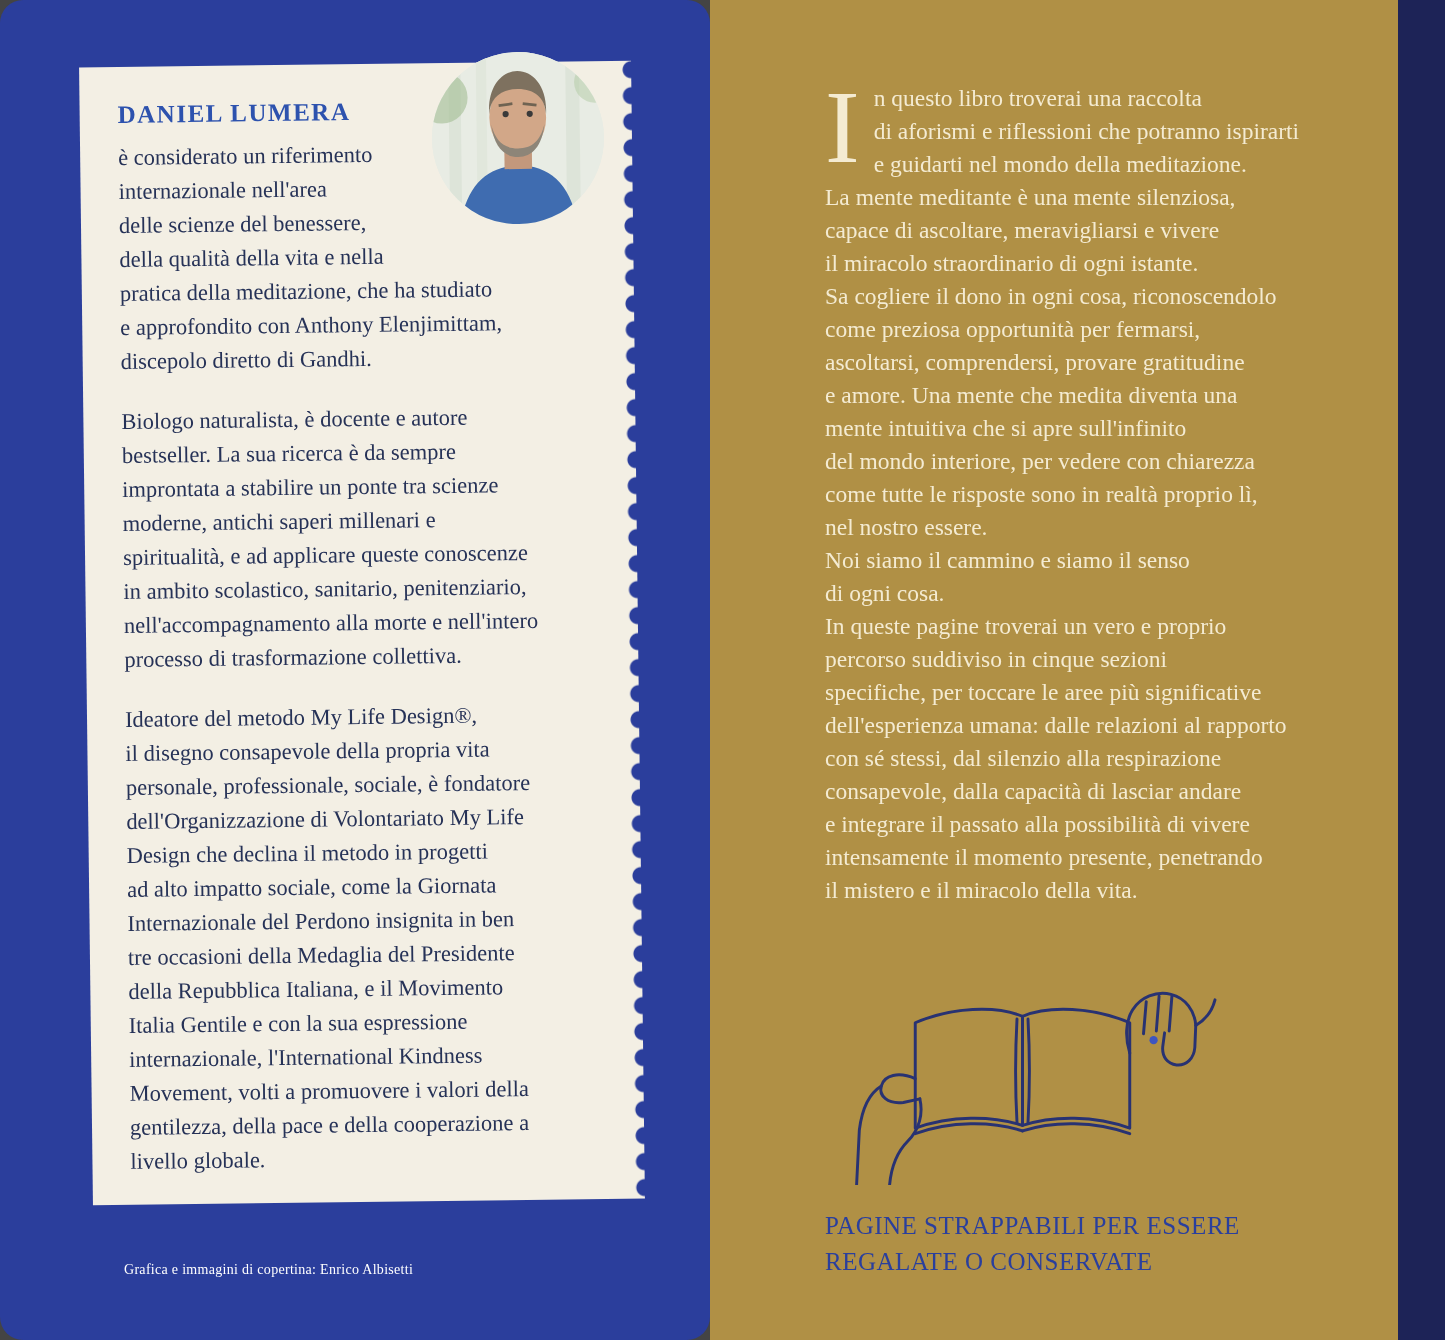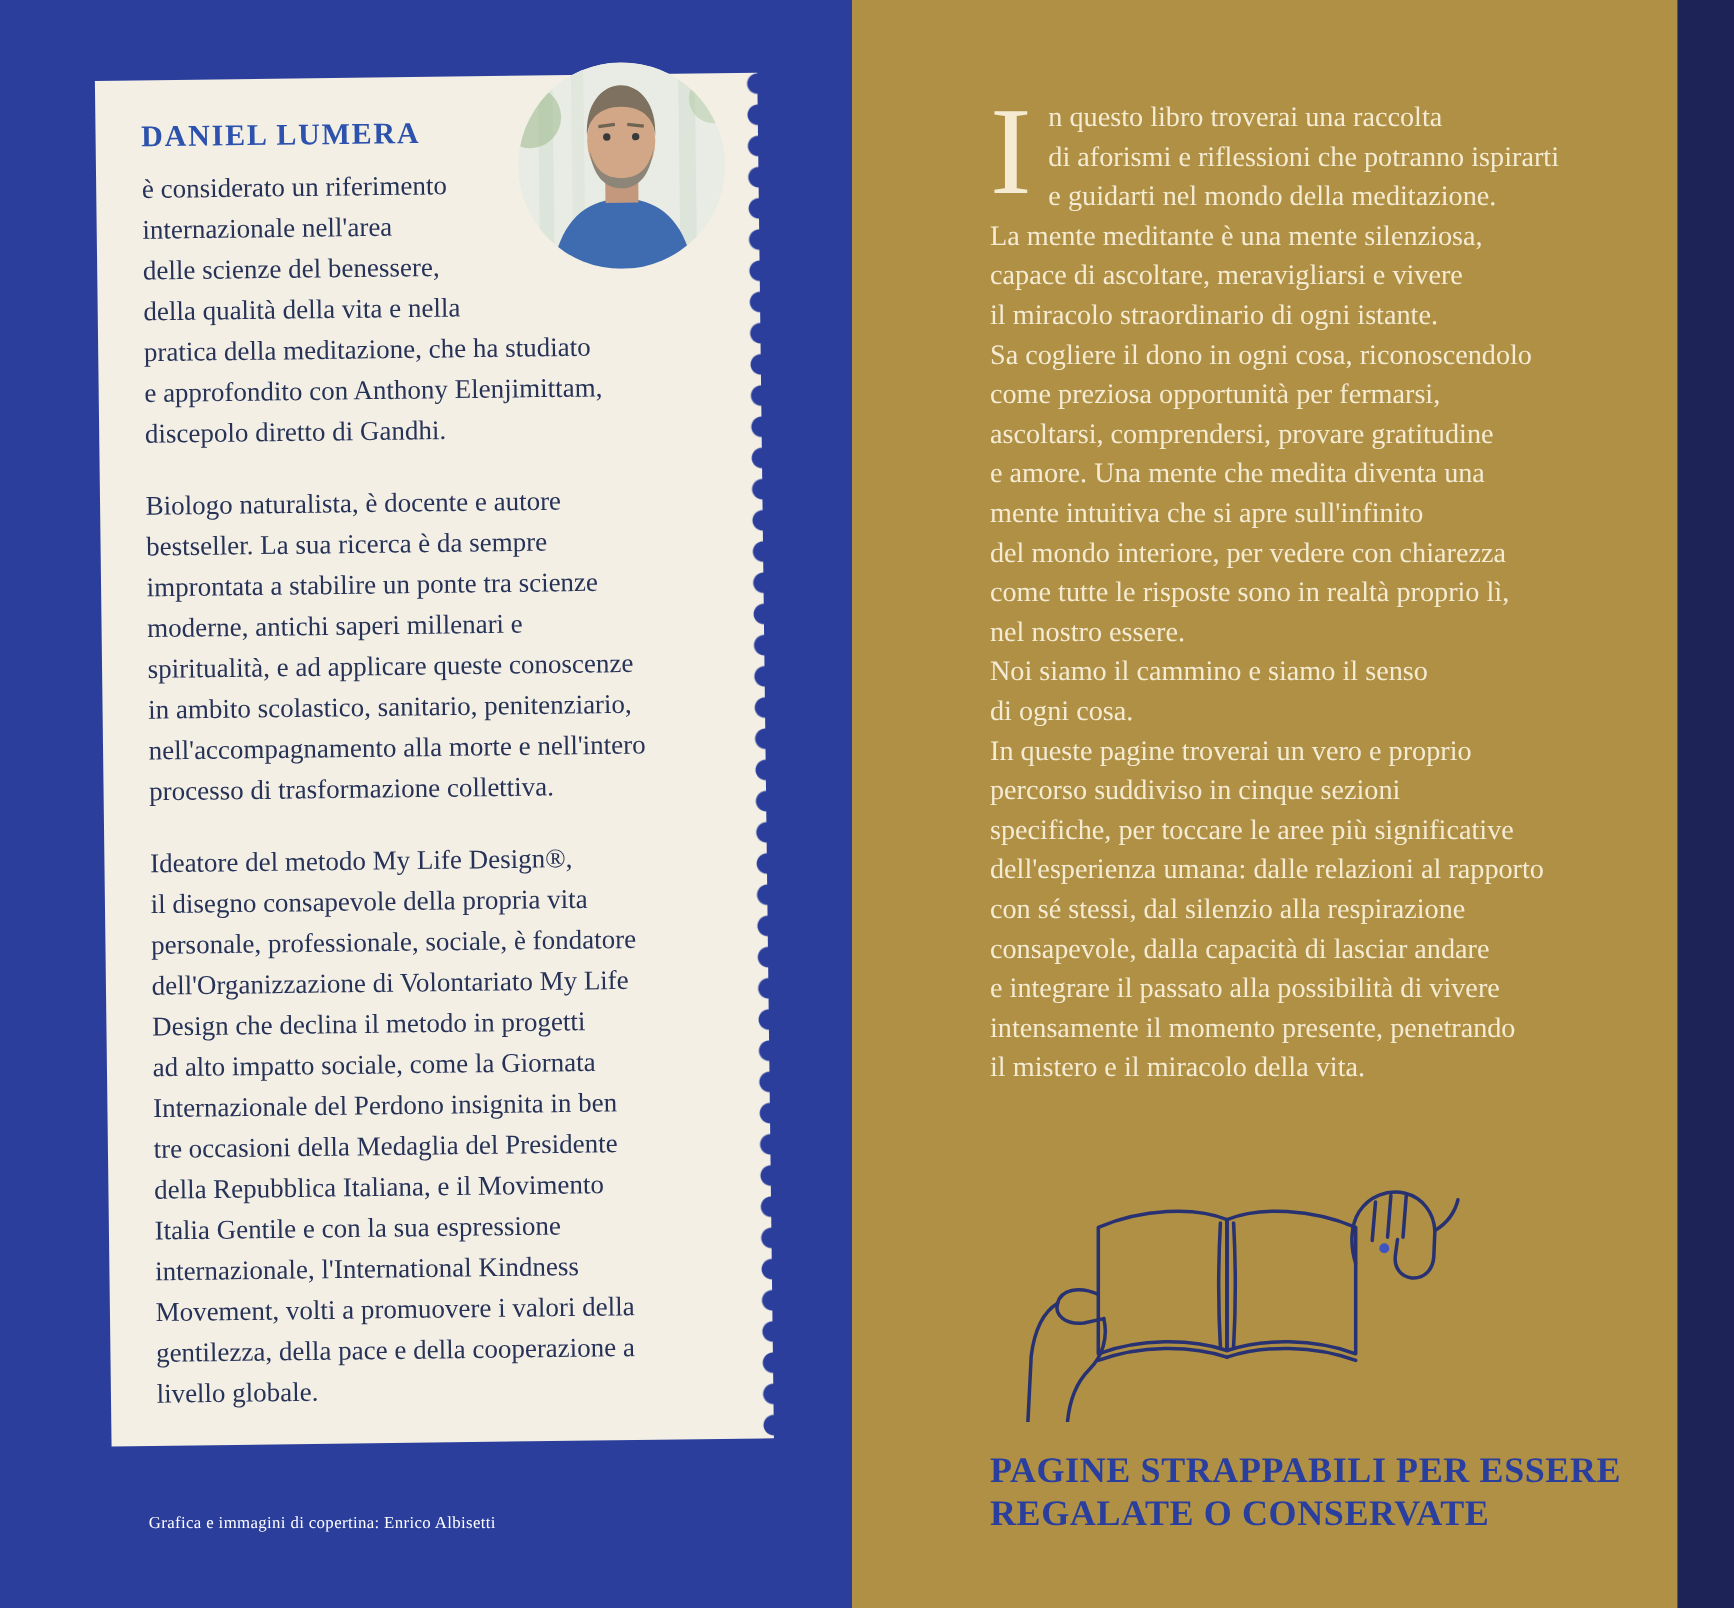--- a/index.html
+++ b/index.html
@@ -15,20 +15,21 @@
   }
   html,body{margin:0;padding:0;background:#444;}
   .page{
     position:relative;width:1445px;height:1340px;overflow:hidden;
     font-family:"Liberation Serif","DejaVu Serif",serif;
   }
   
   .panel-left{
     position:absolute;left:0;top:0;width:710px;height:1340px;
     background:var(--panel-blue);
+    border-radius:23px;
   }
   .card{
     position:absolute;left:86px;top:64px;width:552px;height:1138px;
     background:var(--card-cream);
     transform:rotate(-0.7deg);
     padding:0;box-sizing:border-box;
   }
   .perforation{
     position:absolute;top:-4px;bottom:-4px;right:-9px;width:18px;
     background-image:radial-gradient(circle at 9px 13px, var(--panel-blue) 8px, rgba(0,0,0,0) 9px);
@@ -72,21 +73,21 @@
     white-space:normal;
     color:var(--right-text-cream);
   }
   .illustration{
     position:absolute;left:118px;top:965px;width:400px;height:220px;
   }
   .illustration svg{display:block;width:100%;height:100%;}
   .tagline{
     position:absolute;left:115px;top:1208px;
     color:var(--tagline-blue);
-    font-size:30px;font-weight:700;line-height:36px;letter-spacing:0.5px;
+    font-size:25px;font-weight:400;line-height:36px;letter-spacing:0.5px;
     white-space:pre-line;
   }
   
   .spine{
     position:absolute;left:1398px;top:0;width:47px;height:1340px;
     background:var(--spine-navy);
   }
 </style>
 </head>
 <body>

